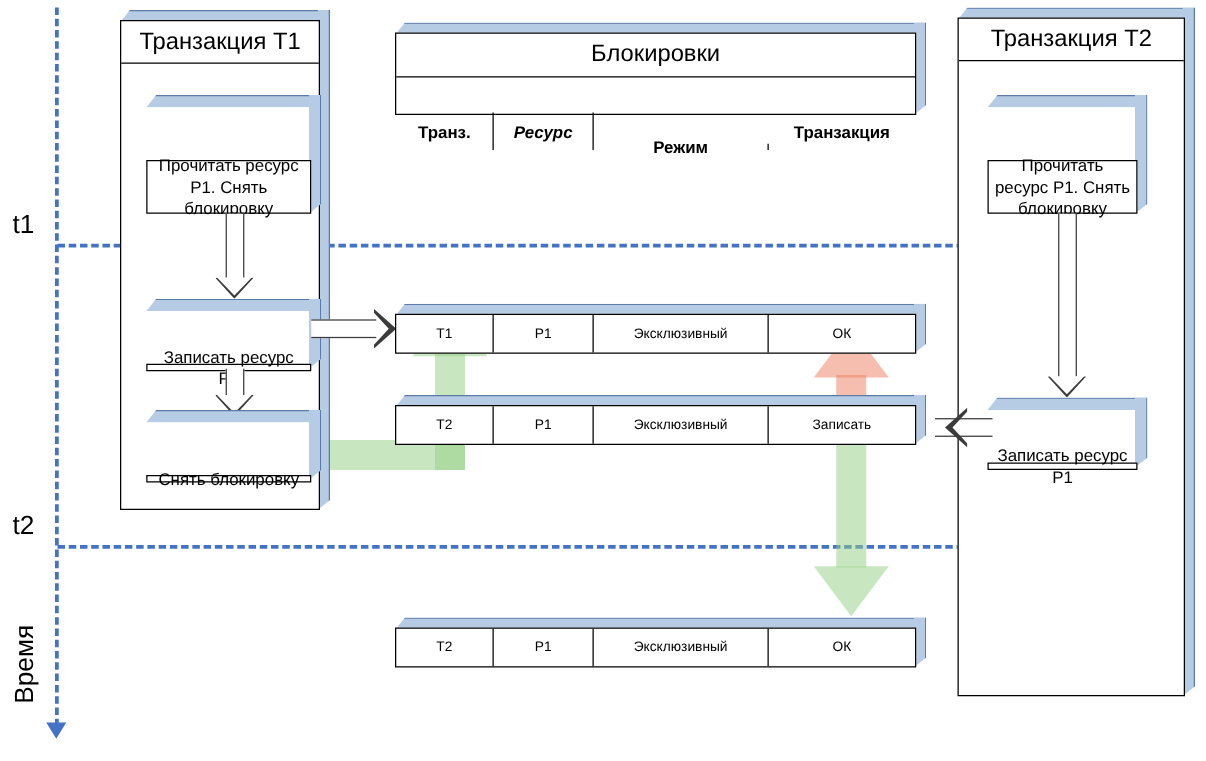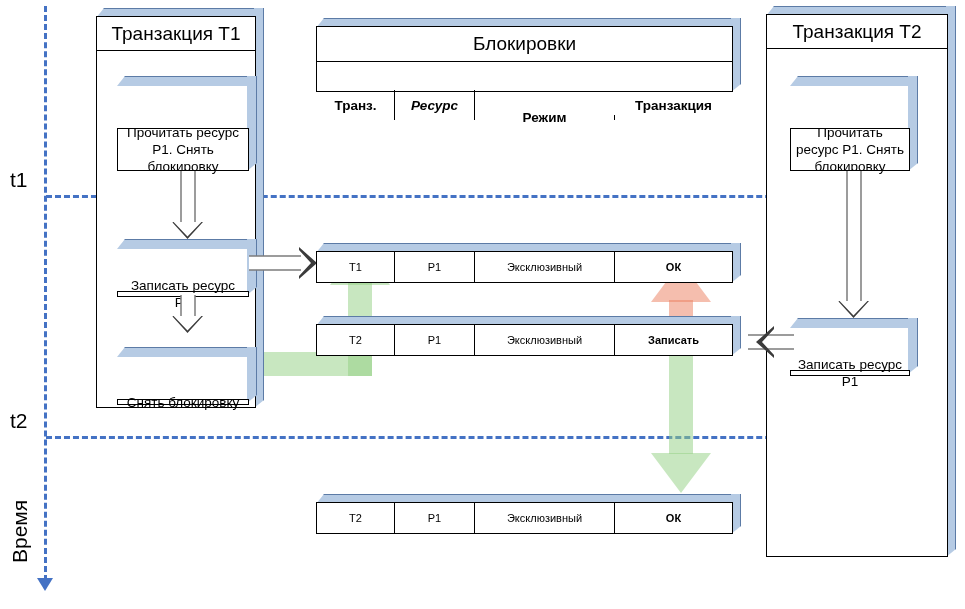--- a/index.html
+++ b/index.html
@@ -57,21 +57,21 @@
     box-sizing:border-box;
   }
   .ltab-hrow > div:last-child{border-right:none;}
 
   
   .lrow .face{flex-direction:row;align-items:stretch;justify-content:flex-start;padding:0;}
   .lrow .face > div{
     display:flex;align-items:center;justify-content:center;
     font-size:11px;border-right:1.4px solid #000;box-sizing:border-box;
   }
-  .lrow .face > div:last-child{border-right:none;font-weight:bold;}
+  .lrow .face > div:last-child{border-right:none;}
 
   
   .time-axis{
     position:absolute;left:44px;top:6px;width:0;height:575px;
     border-left:3px dashed #4472c4;
   }
   .time-arrow{
     position:absolute;left:37px;top:578px;width:0;height:0;
     border-left:8px solid transparent;border-right:8px solid transparent;
     border-top:13px solid #4472c4;
@@ -190,21 +190,21 @@
   <div class="varrow" style="left:172px;top:295px;width:31px;height:38px;">
     <div class="shaft" style="height:21px;"></div>
     <div class="head" style="top:21px;"></div>
   </div>
 
   <div class="harrow" style="left:249px;top:247px;width:68px;height:32px;">
     <div class="hshaft" style="width:52px;"></div>
     <div class="hhead" style="left:50px;"></div>
   </div>
 
-  <div class="box3d step" style="left:117px;top:347px;width:140px;height:56px;">
+  <div class="box3d step" style="left:117px;top:328px;width:140px;height:56px;">
     <div class="topf"></div>
     <div class="sidef"></div>
     <div class="face">Снять блокировку</div>
   </div>
 
   <div class="box3d tbox" style="left:766px;top:6px;width:190px;height:551px;">
     <div class="topf"></div>
     <div class="sidef"></div>
     <div class="face">
       <div class="tbox-title">Транзакция Т2</div>

